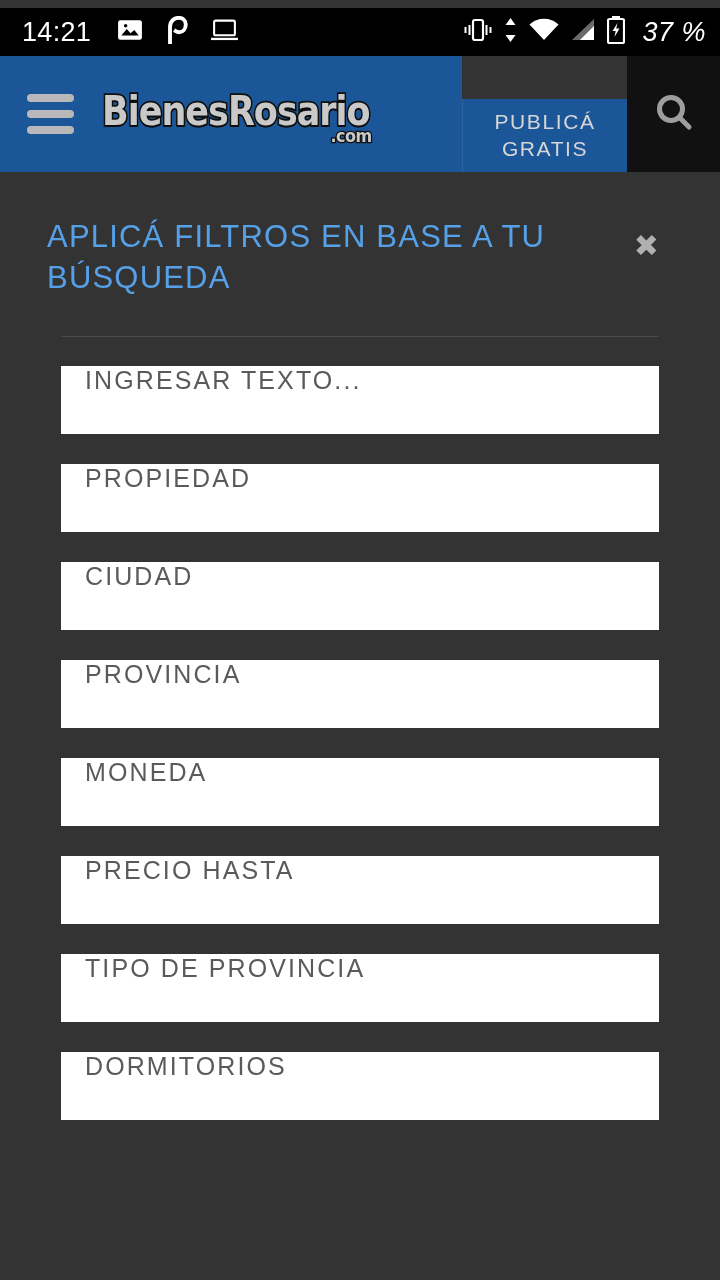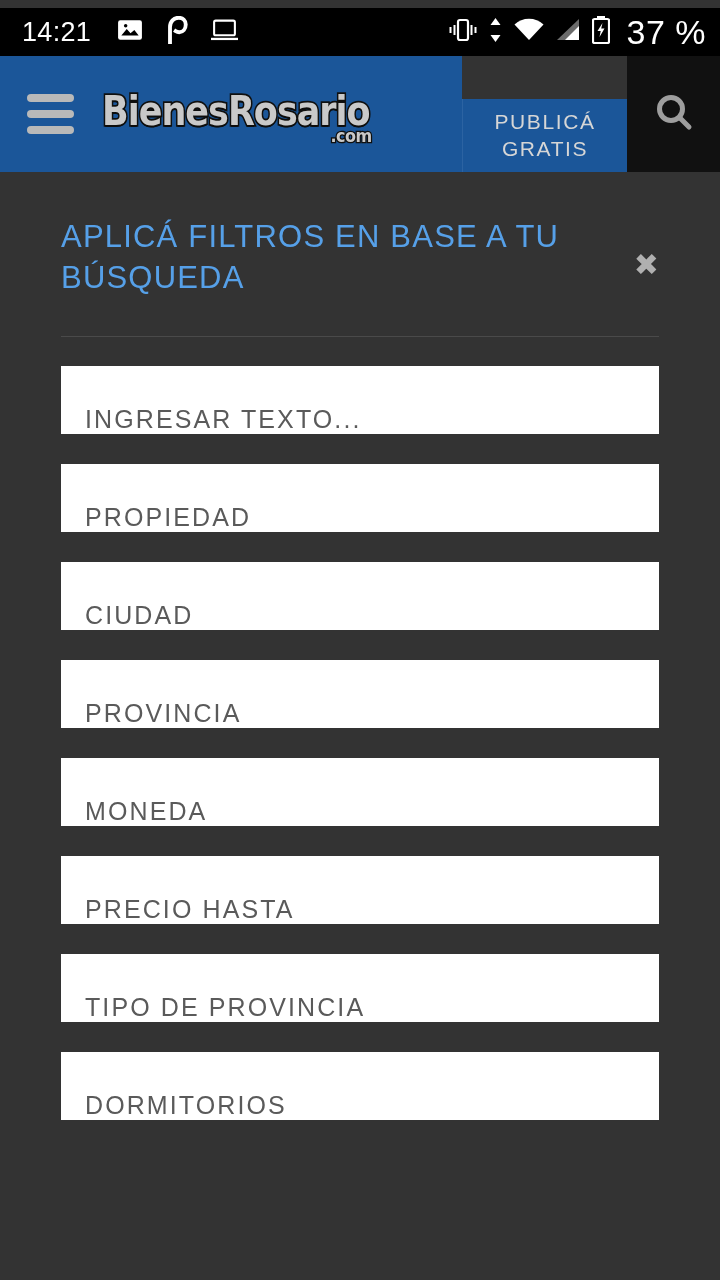--- a/index.html
+++ b/index.html
@@ -15,21 +15,21 @@
   .statusbar{
     position:relative; height:48px; background:#000000;
     display:flex; align-items:center; padding:0 14px 0 22px;
     color:#ffffff;
     margin-top:8px;
   }
   .sb-clock{ font-size:27px; letter-spacing:.3px; font-weight:400; line-height:1; }
   .sb-left-icons{ display:flex; align-items:center; gap:22px; margin-left:26px; }
   .sb-spacer{ flex:1 1 auto; }
   .sb-right-icons{ display:flex; align-items:center; gap:11px; }
-  .sb-battery-text{ font-size:34px; font-weight:500; margin-left:6px; letter-spacing:.5px; }
+  .sb-battery-text{ font-size:27px; font-weight:500; margin-left:6px; letter-spacing:.5px;font-style:italic; }
   .sb-icon{ display:block; }
 
   
   .appbar{ display:flex; height:116px; width:100%;text-align:right; }
   .appbar-main{
     flex:1 1 auto; background:#1b5699; display:flex; align-items:center;
     padding-left:27px; position:relative;
   }
   .hamburger{ width:47px; display:flex; flex-direction:column; gap:8px; cursor:pointer; }
   .hamburger span{ display:block; height:8px; border-radius:4px; background:#b9b9b9; }
@@ -62,38 +62,38 @@
   }
   .publica span{ display:block; }
   .searchbtn{
     width:93px; background:#111111; display:flex; align-items:center;
     justify-content:center; cursor:pointer;
   }
 
   
   .panel{ background:#333333; height:1132px; padding:0; position:relative; }
   .panel-head{
-    display:flex; align-items:center; justify-content:space-between;
-    padding:45px 61px 0 61px;
+    display:flex; align-items:flex-start; justify-content:space-between;
+    padding:45px 61px 0 47px;
   }
   .panel-title{
     color:#56a0e8; font-size:31px; letter-spacing:1.2px; line-height:1.32;
     font-weight:400; max-width:500px;
   }
   .close-x{
     color:#b0b0b0; font-size:30px; line-height:1; cursor:pointer;
     font-weight:700; margin-top:14px; font-family:"DejaVu Sans", sans-serif;
   }
   .divider{
     margin:37px 61px 0 61px; height:1px; background:#4a4a4a;
   }
 
   .fields{ margin-top:29px; padding:0 61px; display:flex; flex-direction:column; gap:30px; }
   .field{
-    background:#ffffff; height:68px; display:flex; align-items:flex-end;
+    background:#ffffff; height:68px; display:flex; align-items:flex-start;
     padding-left:24px; cursor:pointer;
   }
   .field-label{
     color:#5a5a5a; font-size:25px; letter-spacing:2.1px; font-weight:400;
     white-space:nowrap; font-family:"Liberation Sans", sans-serif;
   }
 </style>
 </head>
 <body>
 

